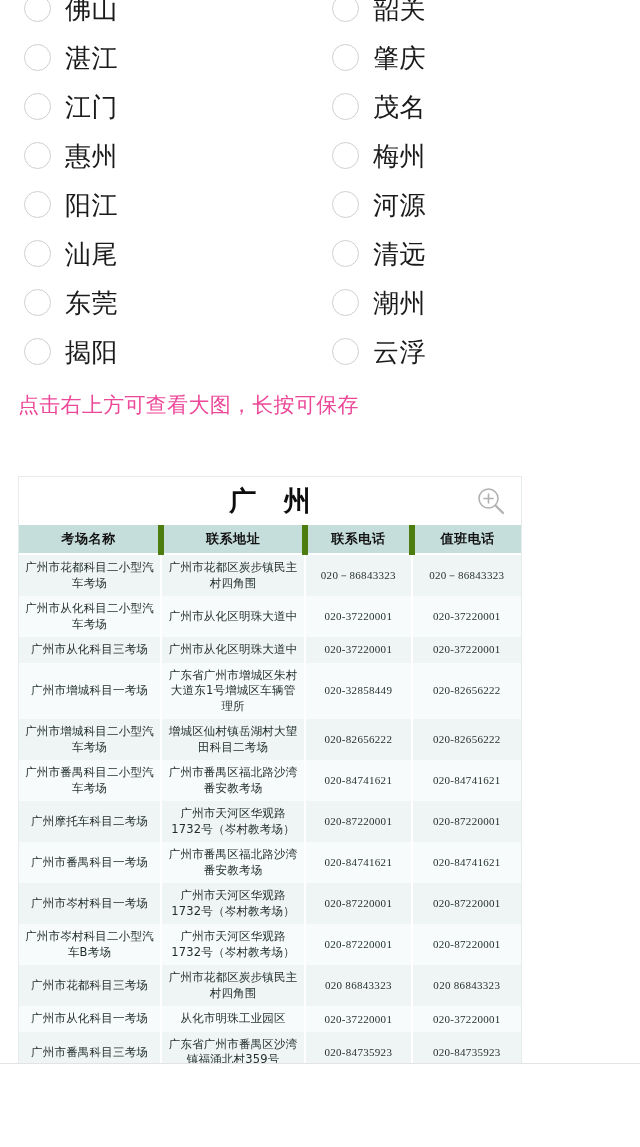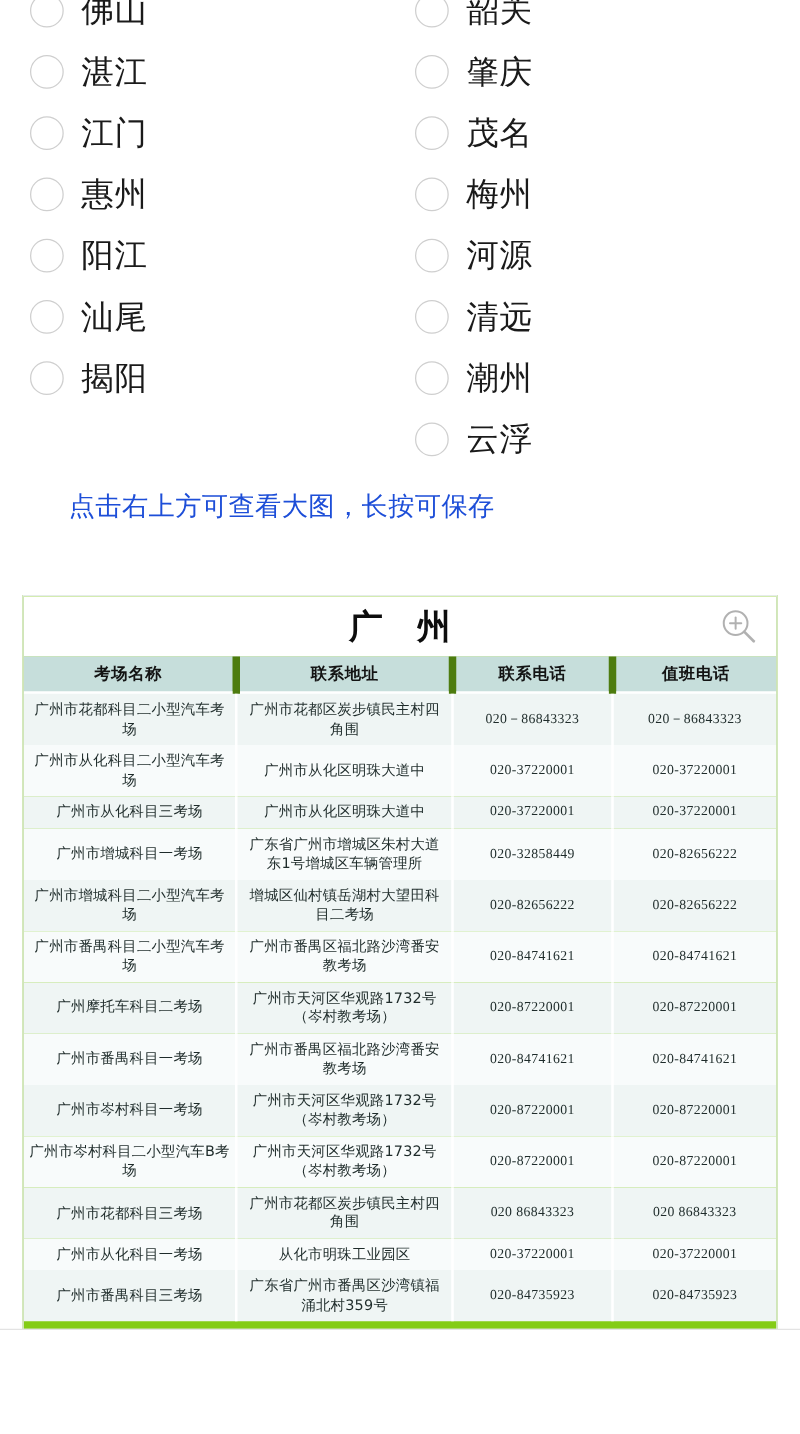--- a/index.html
+++ b/index.html
@@ -68,34 +68,33 @@
   .section-title {
     font-size: 25px;
     font-weight: bold;
     color: #111111;
     letter-spacing: 0.5px;
     line-height: 1.2;
   }
   .section-sub {
     margin-top: 10px;
     font-size: 21px;
-    color: #1d4ed8;
+    color: #ec4899;
     letter-spacing: 0.3px;
     line-height: 1.2;
-    margin-left: 37px;
   }
 
   
   .img-card {
     position: absolute;
     top: 476px;
     left: 18px;
-    width: 604px;
+    width: 504px;
     height: 588px;
-    background: #84cc16;
+    background: #ec4899;
     border: 1px solid #e6eceb;
     overflow: hidden;
   }
 
   .card-title-bar {
     position: relative;
     height: 48px;
     background: #ffffff;
     display: flex;
     align-items: center;
@@ -196,20 +195,24 @@
             <span class="radio"></span>
             <span class="city-label">惠州</span>
           </div>
           <div class="city-option">
             <span class="radio"></span>
             <span class="city-label">阳江</span>
           </div>
           <div class="city-option">
             <span class="radio"></span>
             <span class="city-label">汕尾</span>
+          </div>
+          <div class="city-option">
+            <span class="radio"></span>
+            <span class="city-label">东莞</span>
           </div>
           <div class="city-option">
             <span class="radio"></span>
             <span class="city-label">揭阳</span>
           </div>
         </div>
       <div class="city-col-right" id="city-col-right">
           <div class="city-option">
             <span class="radio"></span>
             <span class="city-label">韶关</span>

